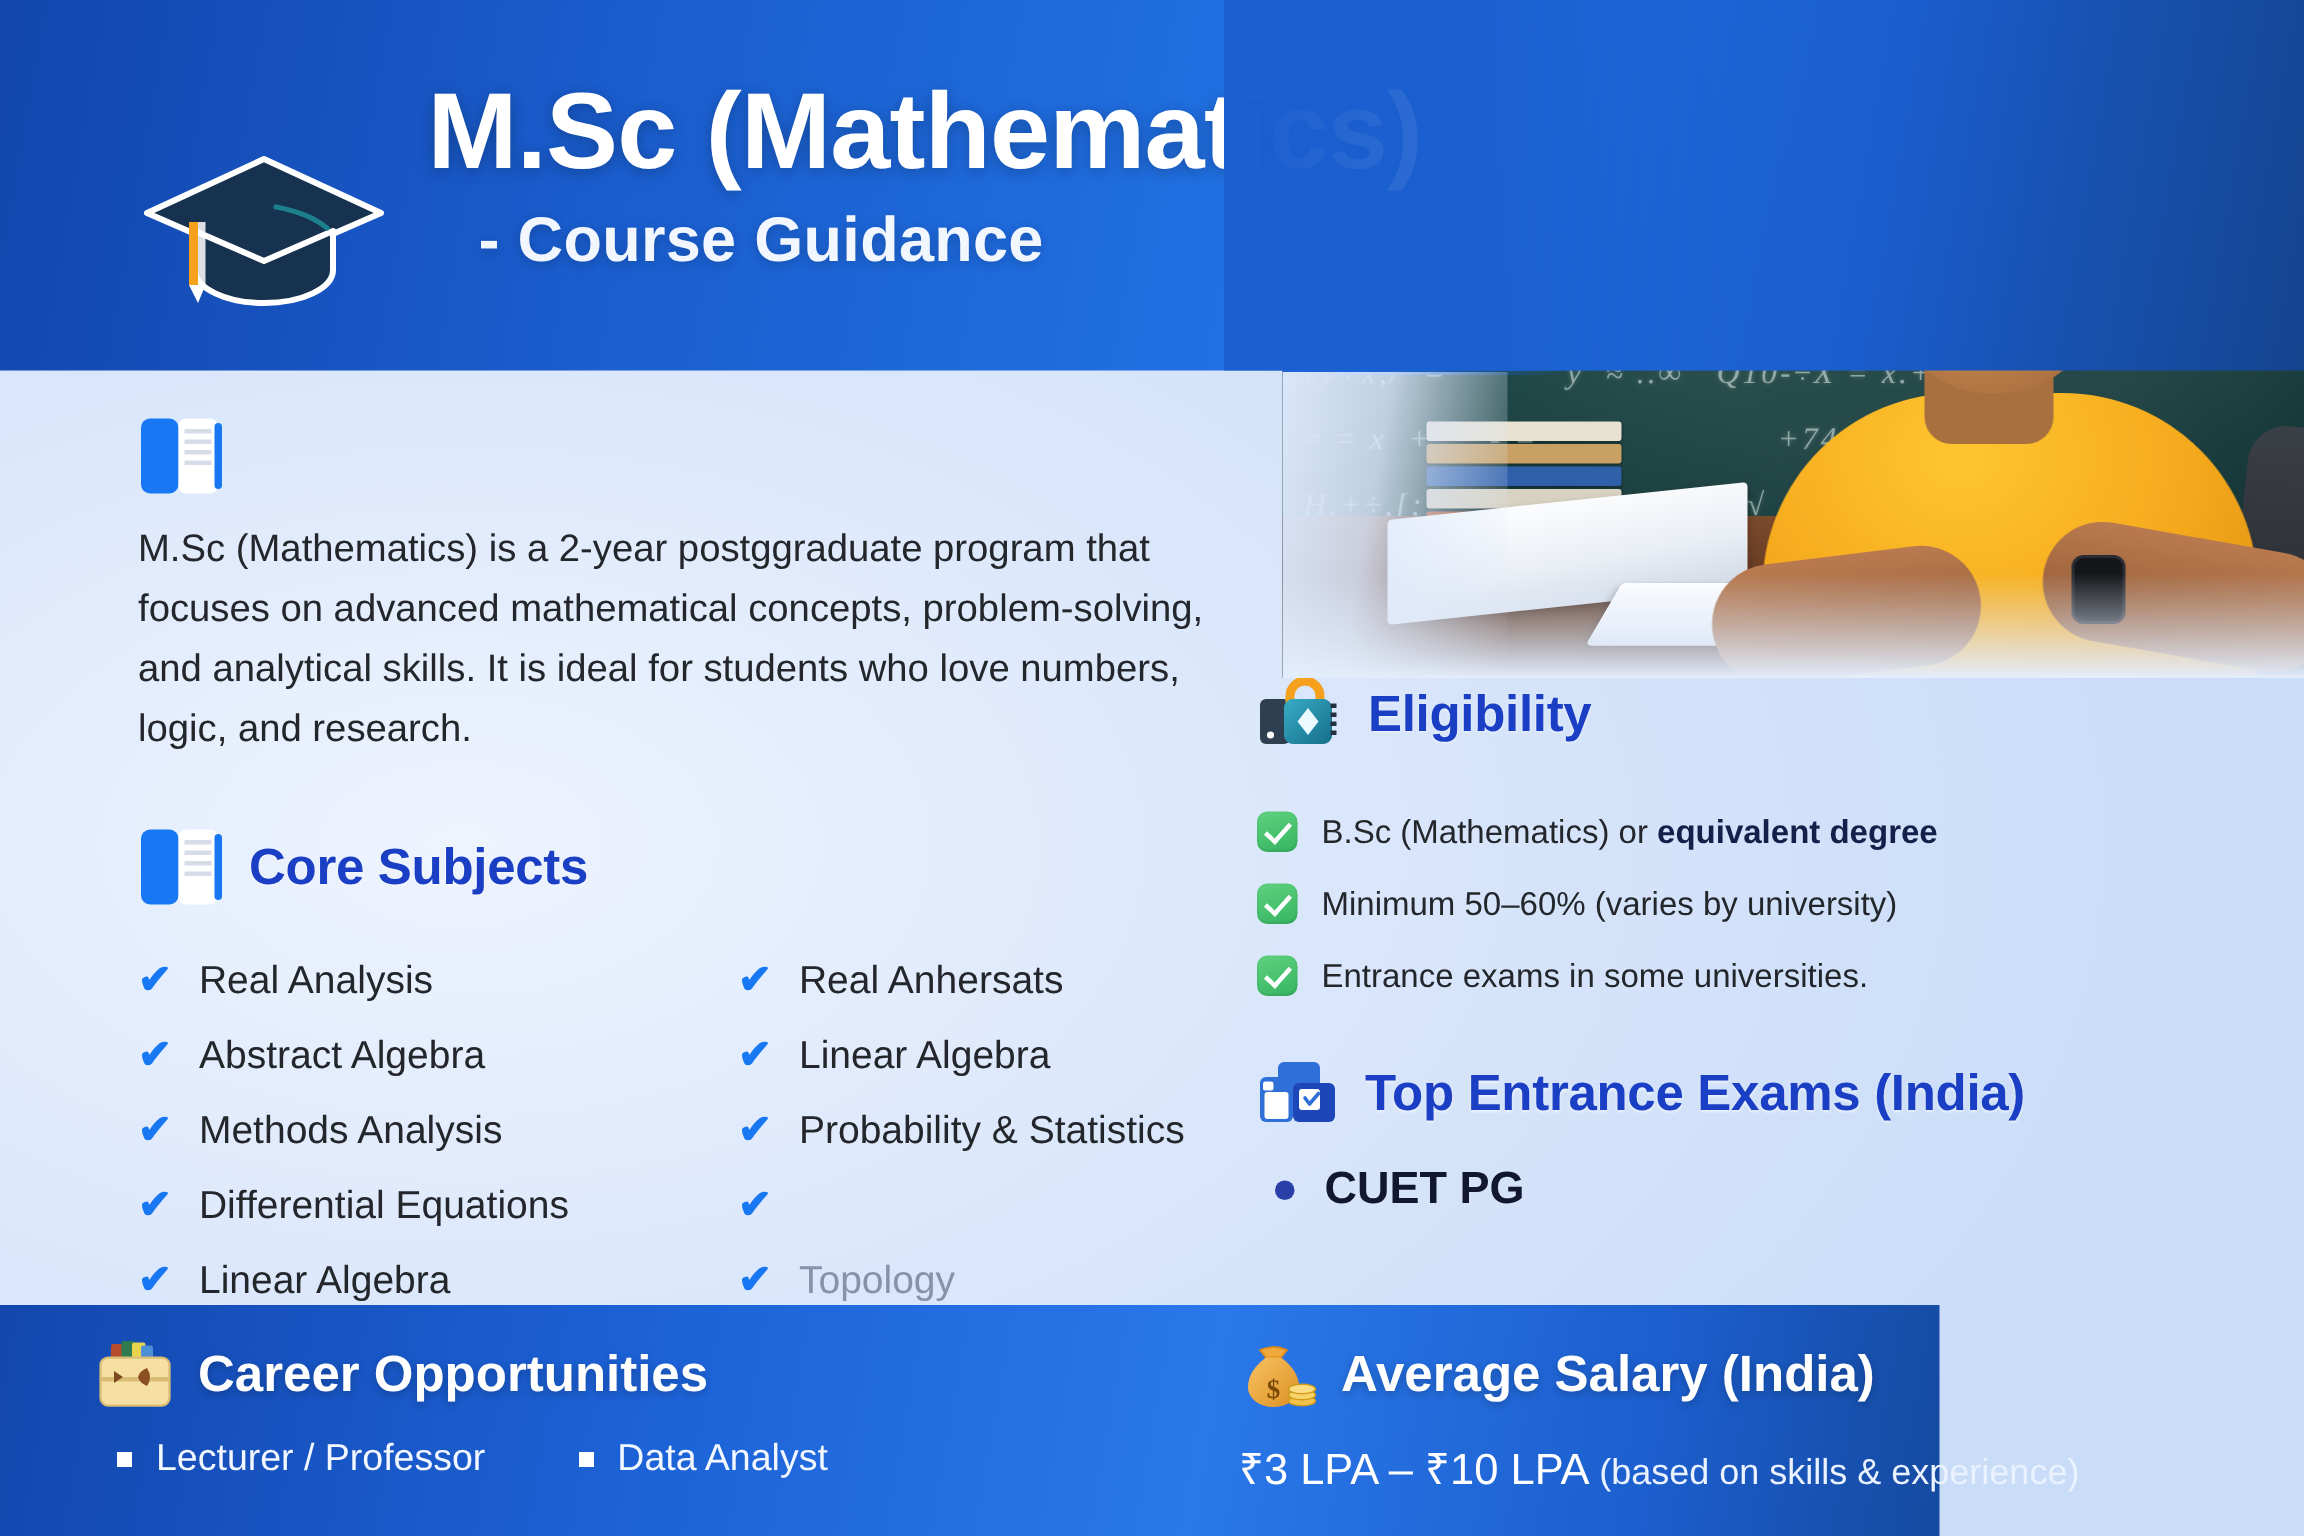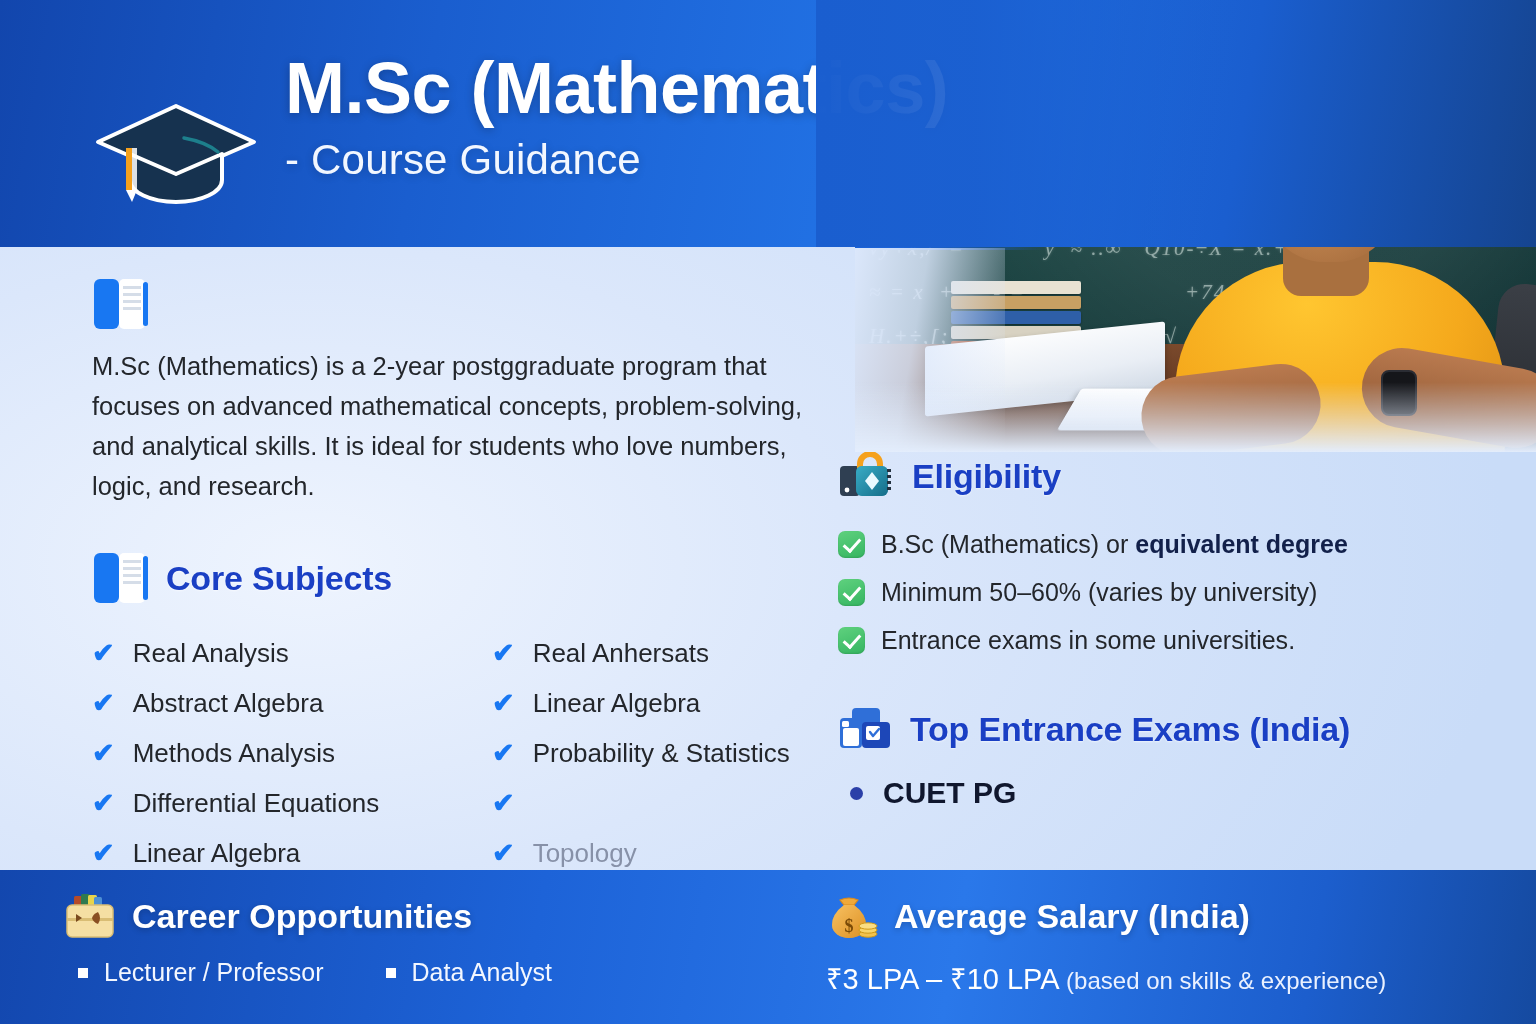--- a/index.html
+++ b/index.html
@@ -128,23 +128,24 @@
     pointer-events:none;
   }
   .cap { position:absolute; left:92px; top:96px; width:168px; height:112px; }
   .titleblock { position:absolute; left:285px; top:50px; }
   .title {
     font-size:72px; font-weight:bold; color:#ffffff; line-height:1.08;
     letter-spacing:-.5px;
     text-shadow:0 2px 10px rgba(0,0,0,.25);
   }
   .subtitle {
-    font-size:42px; font-weight:400; color:#f2f7ff; margin-top:8px;
+    font-size:42px; font-weight:700; color:#f2f7ff; margin-top:8px;
     letter-spacing:.2px;
     text-shadow:0 2px 8px rgba(0,0,0,.2);
+    margin-left:34px;
   }
 
   
   .colL { position:absolute; left:92px; top:276px; width:760px; }
   .colR { position:absolute; left:838px; top:452px; width:690px; }
 
   .sechead { display:flex; align-items:center; gap:16px; }
   .sechead .htext {
     font-size:34px; font-weight:bold; color:#1a3fc4;
     letter-spacing:-.2px;
@@ -166,22 +167,22 @@
   }
   .subj {
     display:flex; align-items:center; gap:18px;
     height:50px; font-size:26px; color:#23262b;
   }
   .subj.muted { color:#8791a8; }
   .tick { color:#1877f2; font-size:27px; font-weight:bold; line-height:1; }
 
   .elig-list { margin-top:20px; }
   .elig {
-    display:flex; align-items:center; gap:16px;
-    height:48px; font-size:25px; color:#23262b;
+    display:flex; align-items:flex-end; gap:16px;
+    height:48px; font-size:22px; color:#23262b;
   }
   .chk {
     flex:0 0 auto; width:27px; height:27px; border-radius:7px;
     background:linear-gradient(160deg,#5fd17e 0%,#35b561 100%);
     box-shadow:inset 0 -1px 2px rgba(0,0,0,.12);
     position:relative;
   }
   .chk::after {
     content:""; position:absolute; left:9px; top:4px;
     width:7px; height:14px; border:solid #ffffff;
@@ -194,21 +195,21 @@
   .exam {
     display:flex; align-items:center; gap:20px;
     height:50px; font-size:30px; font-weight:bold;
   }
   .exam .dot { width:13px; height:13px; border-radius:50%; background:#2b3fa8; }
   .exam.jam .etext { color:#3a4fd0; }
   .exam.cuet .etext { color:#10172e; }
 
   
   .band {
-    position:absolute; left:0; top:870px; width:1536px; height:154px;
+    position:absolute; left:0; top:870px; width:1293px; height:154px;
     background:linear-gradient(100deg,#1347ae 0%,#1d63d8 35%,#2a78ea 62%,#1c5ecd 85%,#154aa0 100%);
   }
   .bandL { position:absolute; left:64px; top:22px; width:740px; }
   .bandR { position:absolute; left:826px; top:22px; width:680px; }
   .bandhead { display:flex; align-items:center; gap:16px; }
   .bandhead .btext {
     font-size:34px; font-weight:bold; color:#ffffff;
     text-shadow:0 2px 6px rgba(0,0,0,.22);
   }
   .careers { margin-top:18px; display:flex; gap:62px; padding-left:14px;align-items:flex-end; }

